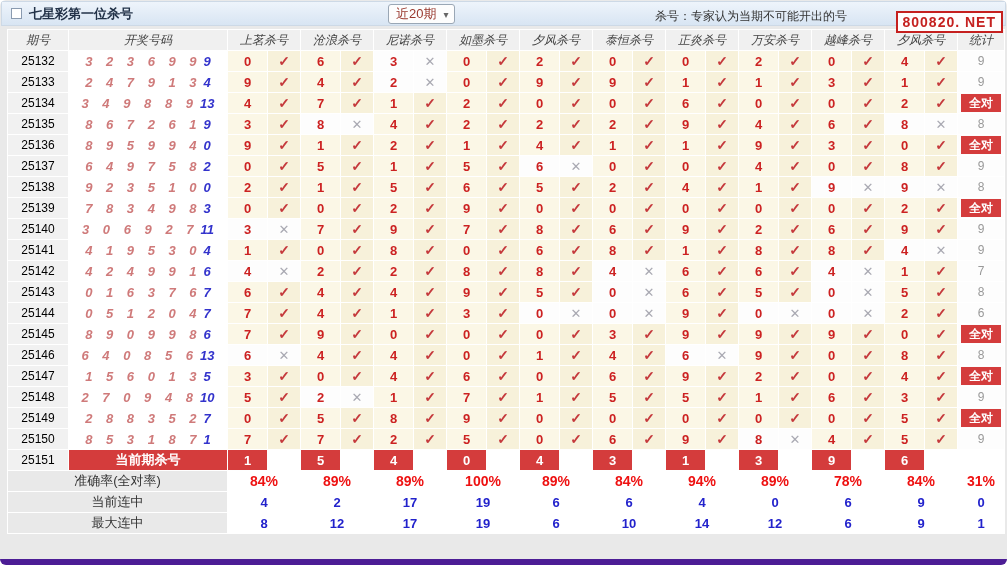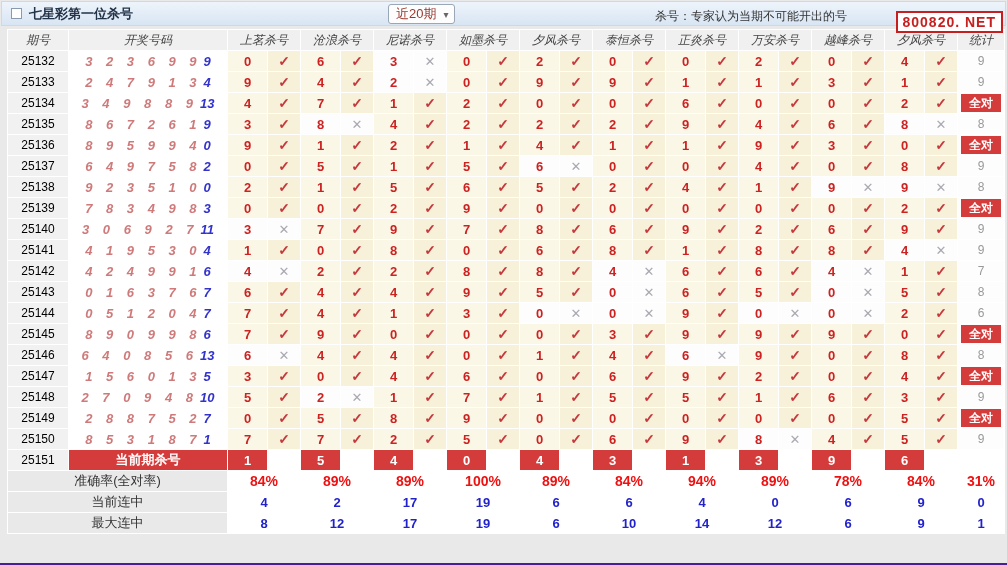--- a/index.html
+++ b/index.html
@@ -1,17 +1,17 @@
 <!DOCTYPE html>
 <html><head>
 <meta charset="utf-8">
 <style>
   * { box-sizing: border-box; margin: 0; padding: 0; }
   body { font-family: "Liberation Sans", sans-serif; }
-  .page { position: relative; width: 1007px; height: 565px; background: #e9e9e9; overflow: hidden; border-bottom: 2px solid #4c1d95; }
+  .page { position: relative; width: 1007px; height: 565px; background: #e9e9e9; overflow: hidden; border-bottom: 6px solid #4c1d95; border-radius: 6px; }
   .topbar { position: absolute; top: 1px; left: 1px; right: 1px; height: 25px;
             background: linear-gradient(#eef4fb, #d8e5f3); border: 1px solid #cdd9e6;
             display: flex; align-items: center; }
   .checkbox { width: 11px; height: 11px; background: #fff; border: 1px solid #8a9bb0; margin-left: 9px; flex: none; }
   .title { margin-left: 7px; font-size: 13px; font-weight: bold; color: #223248; }
   .range-select { position: absolute; left: 386px; top: 2px; height: 20px; background: #fdfdfd;
             border: 1px solid #9aa7b5; border-radius: 3px; padding: 0 5px 0 7px; font-size: 13px;
             color: #99382e; display: flex; align-items: center; gap: 7px; cursor: default; }
   .range-select .arrow { color: #666; font-size: 10px; }
   .note { position: absolute; right: 158px; top: 6px; font-size: 12px; color: #333; white-space: nowrap; }
@@ -525,21 +525,21 @@
           <td class="c-kill">1</td>
           <td class="c-chk">✓</td>
           <td class="c-kill">6</td>
           <td class="c-chk">✓</td>
           <td class="c-kill">3</td>
           <td class="c-chk">✓</td>
           <td class="c-stat">9</td>
         </tr>
         <tr>
           <td class="c-period">25149</td>
-          <td class="c-draw"><span class="front">2 8 8 7 5 2</span><span class="back">7</span></td>
+          <td class="c-draw"><span class="front">2 8 8 3 5 2</span><span class="back">7</span></td>
           <td class="c-kill">0</td>
           <td class="c-chk">✓</td>
           <td class="c-kill">5</td>
           <td class="c-chk">✓</td>
           <td class="c-kill">8</td>
           <td class="c-chk">✓</td>
           <td class="c-kill">9</td>
           <td class="c-chk">✓</td>
           <td class="c-kill">0</td>
           <td class="c-chk">✓</td>

